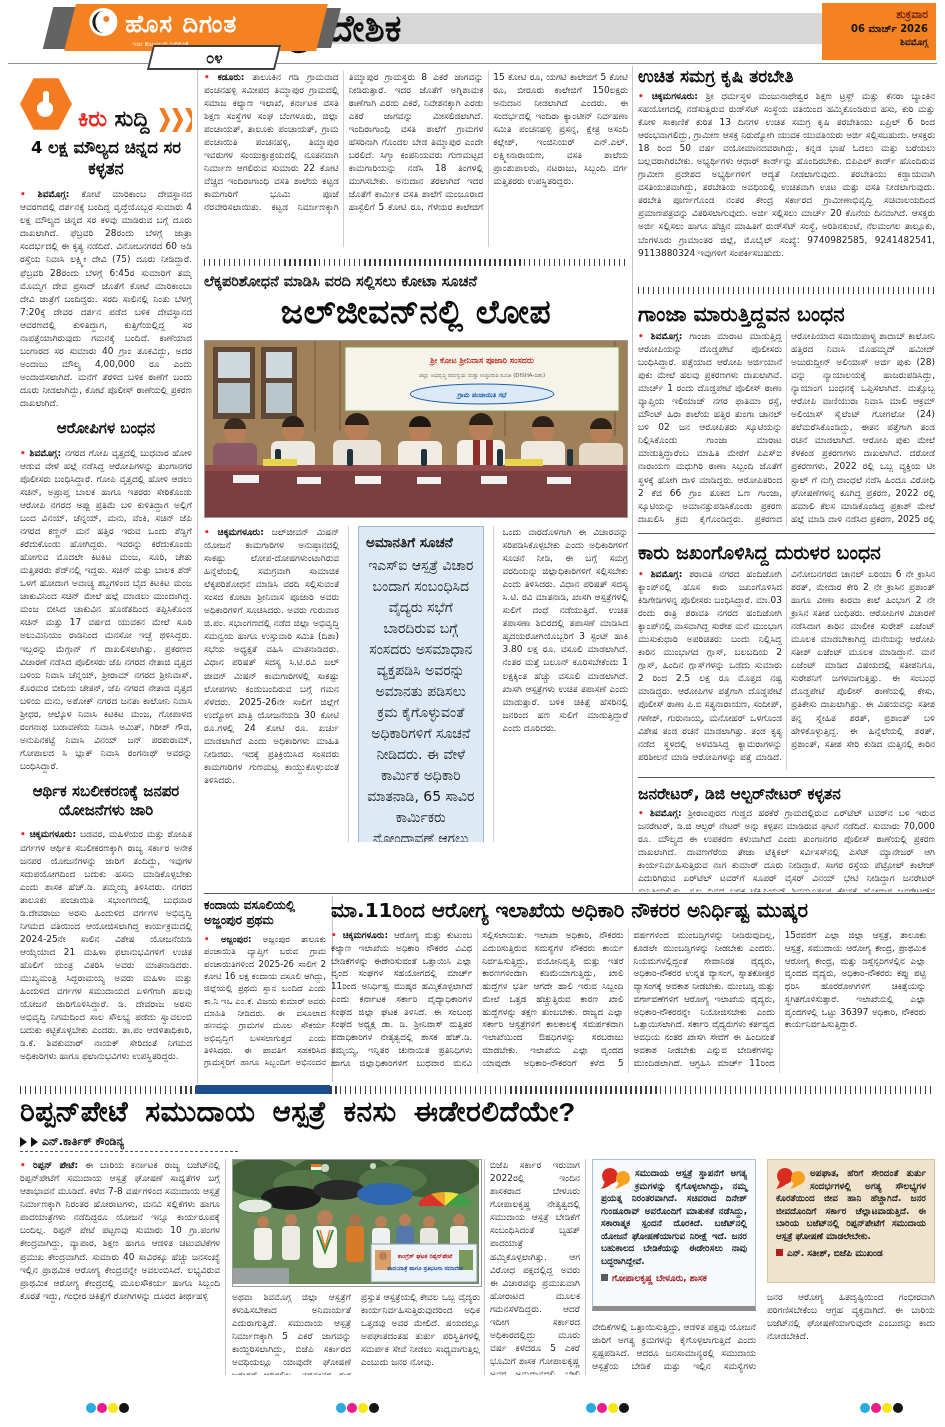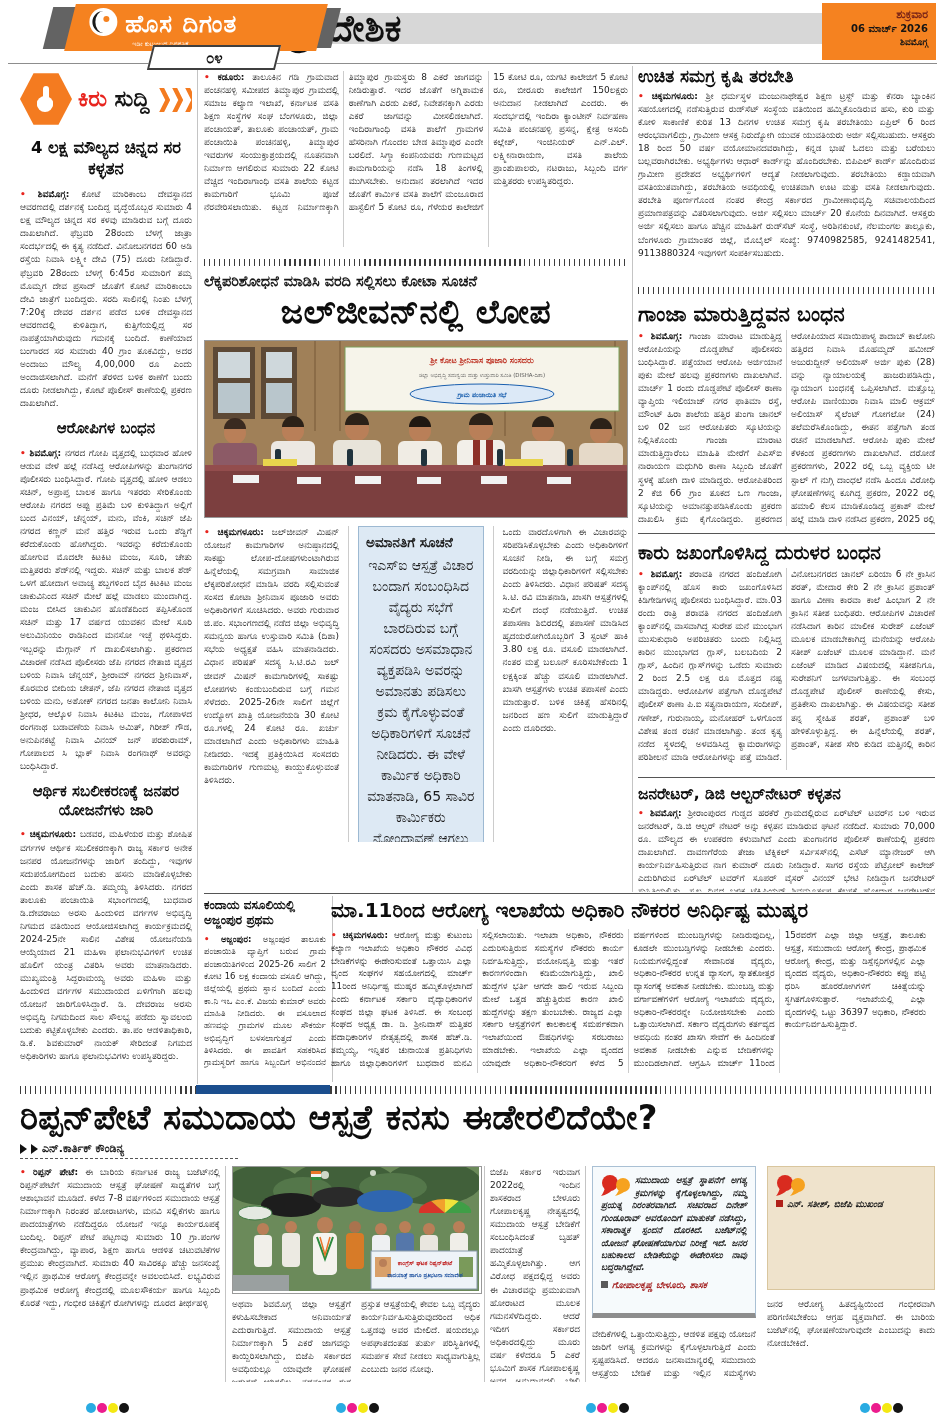--- a/index.html
+++ b/index.html
@@ -29,21 +29,21 @@
   .vr{width:1px;background:#c4c4c4;}
   .hatch{height:7px;background:repeating-linear-gradient(90deg,#3c3c3c 0 1.5px,transparent 1.5px 5px);}
   .thinrule{height:1px;background:#555;}
   .body-sm{font-size:9px;line-height:1.45;text-align:justify;color:#222;}
   .dl{font-weight:800;color:#111;margin-top:8px;}
   .dl::before{content:"• ";color:#e8251f;}
   .dl::after{content:": ";}
   .headline{color:#0d0d0d;font-weight:800;}
   
   .col-left{left:20px;top:66px;width:172px;height:1018px;overflow:hidden;}
-  .badge{position:relative;height:66px;display:flex;align-items:center;}
+  .badge{position:relative;height:66px;display:flex;align-items:flex-end;}
   .hex{width:52px;height:56px;background:#f47b20;clip-path:polygon(26% 4%,74% 4%,100% 50%,74% 96%,26% 96%,0 50%);
        display:flex;align-items:center;justify-content:center;flex:none;}
   .badge-words{font-size:22px;font-weight:800;margin-left:6px;white-space:nowrap;}
   .kiru{color:#e8251f;} .suddi{color:#161616;}
   .chev{display:inline-block;width:11px;height:24px;background:#f47b20;margin-left:2px;vertical-align:middle;
         clip-path:polygon(0 0,45% 0,100% 50%,45% 100%,0 100%,55% 50%);}
   .brief-h{font-size:16.5px;text-align:center;line-height:1.25;margin:6px 0 5px;}
   .sub-h{font-size:15px;text-align:center;margin:9px 0 4px;line-height:1.25;}
   
   .col-mid{left:204px;top:66px;width:424px;height:826px;overflow:hidden;}
@@ -73,37 +73,37 @@
   .kv{position:absolute;left:0;top:2px;width:122px;}
   .kv-h{font-size:12px;line-height:1.25;}
   .kv-b{margin-top:5px;height:136px;overflow:hidden;font-size:8.5px;}
   .strike{position:absolute;left:127px;top:2px;width:595px;}
   .strike-h{font-size:20px;line-height:1.2;}
   .strike-b{column-count:4;column-gap:10px;column-rule:1px solid #ccc;height:144px;overflow:hidden;margin-top:7px;font-size:8.8px;}
   
   .divider2{left:20px;top:1086px;width:915px;height:8px;}
   .blue-seg{position:absolute;left:176px;top:-1px;width:134px;height:9px;background:#1b4e8e;}
   .feature{left:20px;top:1098px;width:915px;height:296px;}
-  .f-h{font-size:34px;letter-spacing:.4px;line-height:1.15;}
+  .f-h{font-size:28px;letter-spacing:.4px;line-height:1.15;font-family:Liberation Mono, monospace;}
   .f-byline{margin-top:5px;display:flex;align-items:center;gap:4px;font-size:11px;font-weight:800;
             width:218px;border-bottom:1px dashed #555;padding-bottom:3px;}
   .tri{width:0;height:0;border-top:5px solid transparent;border-bottom:5px solid transparent;border-left:7px solid #111;}
   .f-body{position:relative;margin-top:7px;height:216px;}
   .fcol{position:absolute;font-size:9px;line-height:1.45;text-align:justify;overflow:hidden;color:#222;}
   .f1{left:0;top:0;width:200px;height:216px;}
   .f-vr1{left:205px;top:0;height:216px;}
   .photo2{position:absolute;left:212px;top:0;width:248px;height:126px;}
   .f2a{left:212px;top:132px;width:119px;height:84px;}
   .f2b{left:341px;top:132px;width:119px;height:84px;}
   .f-vr2{left:464px;top:0;height:216px;}
   .f3{left:470px;top:0;width:90px;height:216px;}
   .f-vr3{left:565px;top:0;height:216px;}
   .quotes{position:absolute;left:572px;top:0;width:343px;height:216px;}
   .qbox{position:absolute;box-sizing:border-box;padding:7px 8px 11px;font-size:8.8px;font-weight:600;
-        line-height:1.42;text-align:justify;color:#222;font-style:italic;}
+        line-height:1.42;text-align:justify;color:#222;}
   .qbox1{left:0;top:0;width:164px;height:152px;background:#f6fafc;border:1px solid #a9c0d4;border-bottom:5px solid #8d8d8d;}
   .qbox2{left:175px;top:0;width:168px;height:124px;background:#efe3cc;border:1px solid #d9c69e;}
   .q-ico{float:left;width:30px;height:22px;margin:0 4px 2px 0;}
   .q-att{margin-top:5px;font-weight:800;font-size:9px;text-align:left;clear:both;}
   .q-att .sq{display:inline-block;width:7px;height:7px;margin-right:4px;}
   .att1{color:#a31f1f;} .att1 .sq{background:#5a5a5a;}
   .att2{color:#1a1a1a;} .att2 .sq{background:#b02018;}
   .f5a{left:0;top:162px;width:164px;height:54px;font-size:9px;}
   .f5b{left:175px;top:132px;width:168px;height:84px;font-size:9px;}
   
@@ -472,20 +472,21 @@
         </div>
         <div class="qbox qbox2">
           <span class="q-ico">
             <svg width="30" height="22" viewBox="0 0 30 22">
               <circle cx="9" cy="9" r="8" fill="#d92b1f"></circle>
                 <path d="M4 14 Q2 20 0 22 Q8 20 11 16 Z" fill="#d92b1f"></path>
               <circle cx="22" cy="11" r="7" fill="#f6a21f"></circle>
                 <path d="M18 16 Q16 20 14 22 Q21 20 24 17 Z" fill="#f6a21f"></path>
             </svg>
           </span>
+          <span>ಅಪಘಾತ, ಹೆರಿಗೆ ಸೇರಿದಂತೆ ತುರ್ತು ಸಂದರ್ಭಗಳಲ್ಲಿ ಅಗತ್ಯ ಸೌಲಭ್ಯಗಳ ಕೊರತೆಯಿಂದ ಜೀವ ಹಾನಿ ಹೆಚ್ಚಾಗಿದೆ. ಜನರ ಜೀವದೊಂದಿಗೆ ಸರ್ಕಾರ ಚೆಲ್ಲಾಟವಾಡುತ್ತಿದೆ. ಈ ಬಾರಿಯ ಬಜೆಟ್‌ನಲ್ಲಿ ರಿಪ್ಪನ್‌ಪೇಟೆಗೆ ಸಮುದಾಯ ಆಸ್ಪತ್ರೆ ಘೋಷಣೆ ಮಾಡಲೇಬೇಕು.</span>
           <div class="q-att att2"><span class="sq"></span><span>ಎನ್. ಸತೀಶ್, ಬಿಜೆಪಿ ಮುಖಂಡ</span></div>
         </div>
         <div class="fcol f5a">ವೇದಿಕೆಗಳಲ್ಲಿ ಒತ್ತಾಯಿಸುತ್ತಿದ್ದು, ಆಡಳಿತ ಪಕ್ಷವು ಯೋಜನೆ ಜಾರಿಗೆ ಅಗತ್ಯ ಕ್ರಮಗಳನ್ನು ಕೈಗೊಳ್ಳಲಾಗುತ್ತಿದೆ ಎಂದು ಸ್ಪಷ್ಟಪಡಿಸಿದೆ. ಆದರೂ ಜನಸಾಮಾನ್ಯರಲ್ಲಿ ಸಮುದಾಯ ಆಸ್ಪತ್ರೆಯ ಬೇಡಿಕೆ ಮತ್ತು ಇಲ್ಲಿನ ಸಮಸ್ಯೆಗಳು ಪರಿಹಾರವಾಗಬೇಕೆಂಬ ನಿರೀಕ್ಷೆ ಮಾತ್ರ ಹೆಚ್ಚುತ್ತಲೇ ಇದೆ.</div>
         <div class="fcol f5b">ಜನರ ಆರೋಗ್ಯ ಹಿತದೃಷ್ಟಿಯಿಂದ ಗಂಭೀರವಾಗಿ ಪರಿಗಣಿಸಬೇಕೆಂಬ ಆಗ್ರಹ ವ್ಯಕ್ತವಾಗಿದೆ. ಈ ಬಾರಿಯ ಬಜೆಟ್‌ನಲ್ಲಿ ಘೋಷಣೆಯಾಗುವುದೇ ಎಂಬುದನ್ನು ಕಾದು ನೋಡಬೇಕಿದೆ.</div>
       </div>
     </div>
   </div>
 
   <div class="dots" style="left:86px;">
     <span class="dot d-c"></span>

